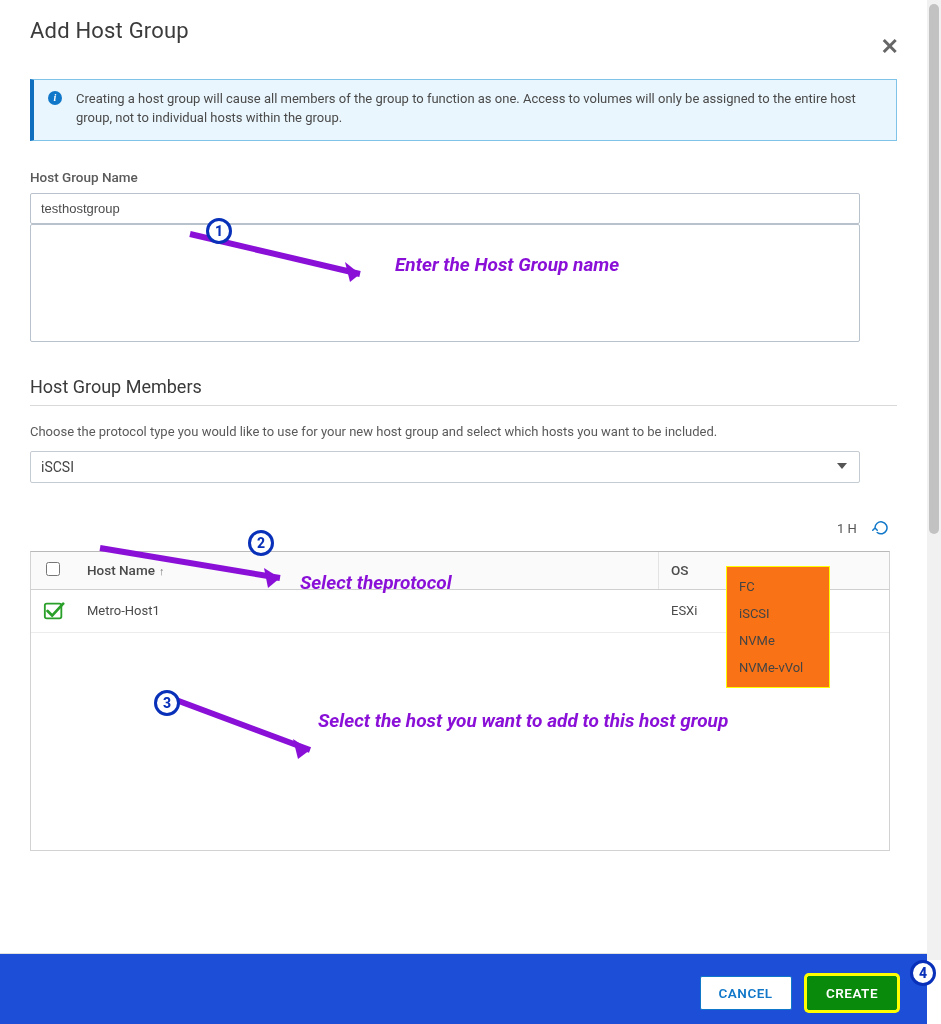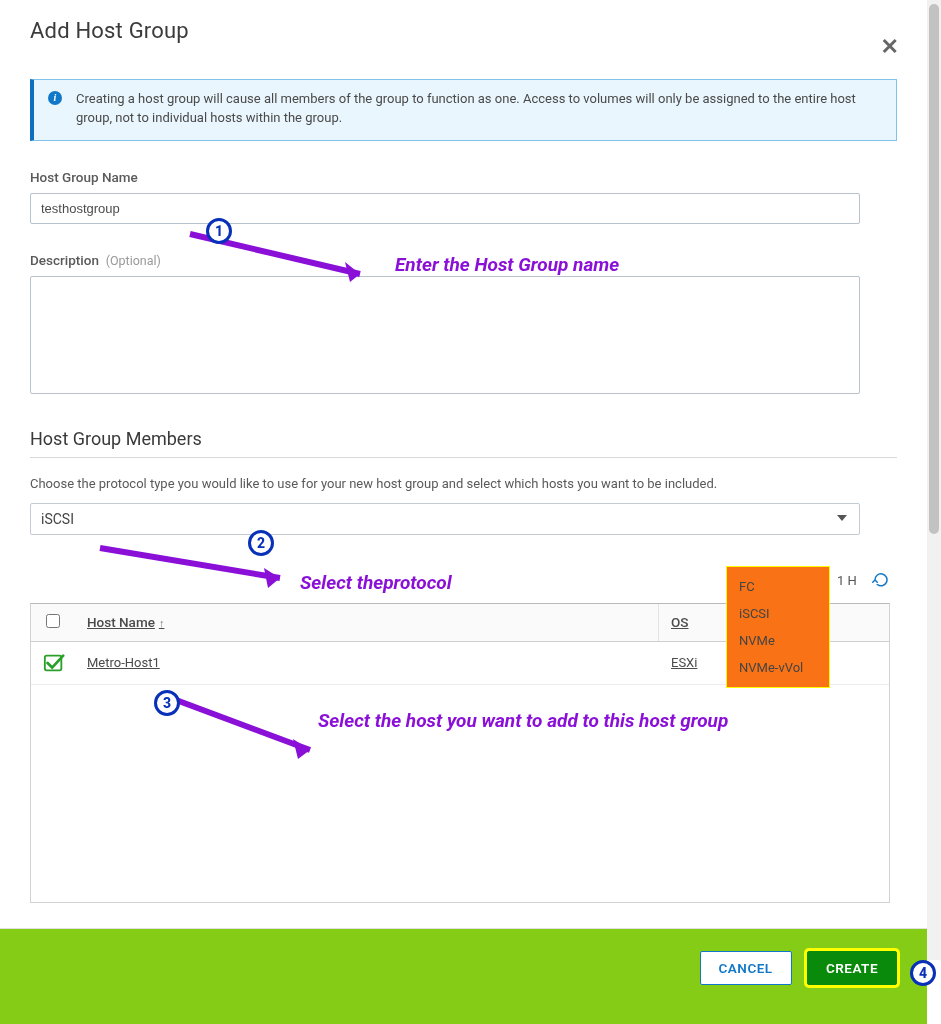--- a/index.html
+++ b/index.html
@@ -62,21 +62,21 @@
     .select-box {
       margin-top:12px; width:830px; border:1px solid #c4cbd2; border-radius:2px;
       padding:7px 10px; font-size:14px; color:#444; position:relative; background:#fff;
     }
     .select-box .caret { position:absolute; right:12px; top:11px; width:0;height:0; border-left:5px solid transparent; border-right:5px solid transparent; border-top:6px solid #555; }
 
     .toolbar-row { margin-top:36px; width:860px; text-align:right; position:relative; height:24px;}
     .toolbar-row .count { display:inline-block; font-size:13px; color:#555; margin-right:12px; }
     .refresh-ic { display:inline-block; vertical-align:middle; color:#1178c9; }
 
-    .table-wrap { width:860px; margin-top:8px; border:1px solid #d2d2d2; border-top:1px solid #b9b9b9;text-decoration:underline;}
+    .table-wrap { width:860px; margin-top:8px; border:1px solid #d2d2d2; border-top:1px solid #b9b9b9;}
     .thead { display:flex; background:#fafafa; border-bottom:1px solid #cfcfcf; font-size:13.5px; font-weight:500;}
     .th, .td { padding:10px 12px; }
     .th-check { width:44px; text-align:center; }
     .th-name { flex:1; border-right:1px solid #e3e3e3;}
     .th-os { width:230px; }
     .sort-up { font-size:11px; color:#777; margin-left:4px; }
     .tbody { height:260px; overflow:auto; }
     .trow { display:flex; border-bottom:1px solid #ececec; font-size:13px; align-items:center;}
     .check { width:44px; text-align:center; position:relative; }
     .check svg { vertical-align:middle;}
@@ -84,21 +84,21 @@
     .cos { width:230px; }
 
     .protocol-pop {
       position:absolute; left:726px; top:566px; width:104px; background:#f97316;
       border:1px solid #ffff00; padding:6px 0; font-size:13px; color:#444; z-index:30;
     }
     .protocol-pop div { padding:6px 12px; }
 
     .footer {
       position:absolute; left:0; right:14px; bottom:0; border-top:1px solid #e0e0e0;
-      padding:22px 30px 39px 30px; text-align:right; background:#84cc16;
+      padding:22px 30px 14px 30px; text-align:right; background:#1d4ed8;
     }
     .btn { display:inline-block; padding:8px 18px; font-size:13.5px; font-weight:600; letter-spacing:.5px; cursor:pointer; border-radius:2px; }
     .btn-cancel { color:#1178c9; background:#fff; border:1px solid #1178c9; margin-right:12px; }
     .btn-create { color:#fff; background:#0a8a0a; border:1px solid #0a8a0a; box-shadow: 0 0 0 3px #ffff00; }
 
     
     .annot { position:absolute; pointer-events:none; z-index:50; }
     .annot-text { color:#8a10d8; font-weight:700; font-style:italic; font-size:19px; text-shadow:0 0 1px #fff; line-height:1.15;}
     .badge {
       position:absolute; width:26px; height:26px; border-radius:50%;
@@ -123,24 +123,20 @@
   <div class="close-x">✕</div>
 
   <div class="info-banner">
     <span class="info-ic">i</span>
     <span>Creating a host group will cause all members of the group to function as one. Access to volumes will only be assigned to the entire host group, not to individual hosts within the group.</span>
   </div>
 
   <div class="field-label">Host Group Name</div>
   <input class="txt-input" value="testhostgroup" style="">
 
-  <div class="field-label">
-    <span>Description</span>
-    &nbsp;<span class="opt">(Optional)</span>
-  </div>
   <textarea class="txt-area" placeholder="" style=""></textarea>
 
   <div class="section-head">Host Group Members</div>
   <div class="helper">Choose the protocol type you would like to use for your new host group and select which hosts you want to be included.</div>
 
   <div class="select-box">
     <span>iSCSI</span>
     <span class="caret"></span>
   </div>
 

